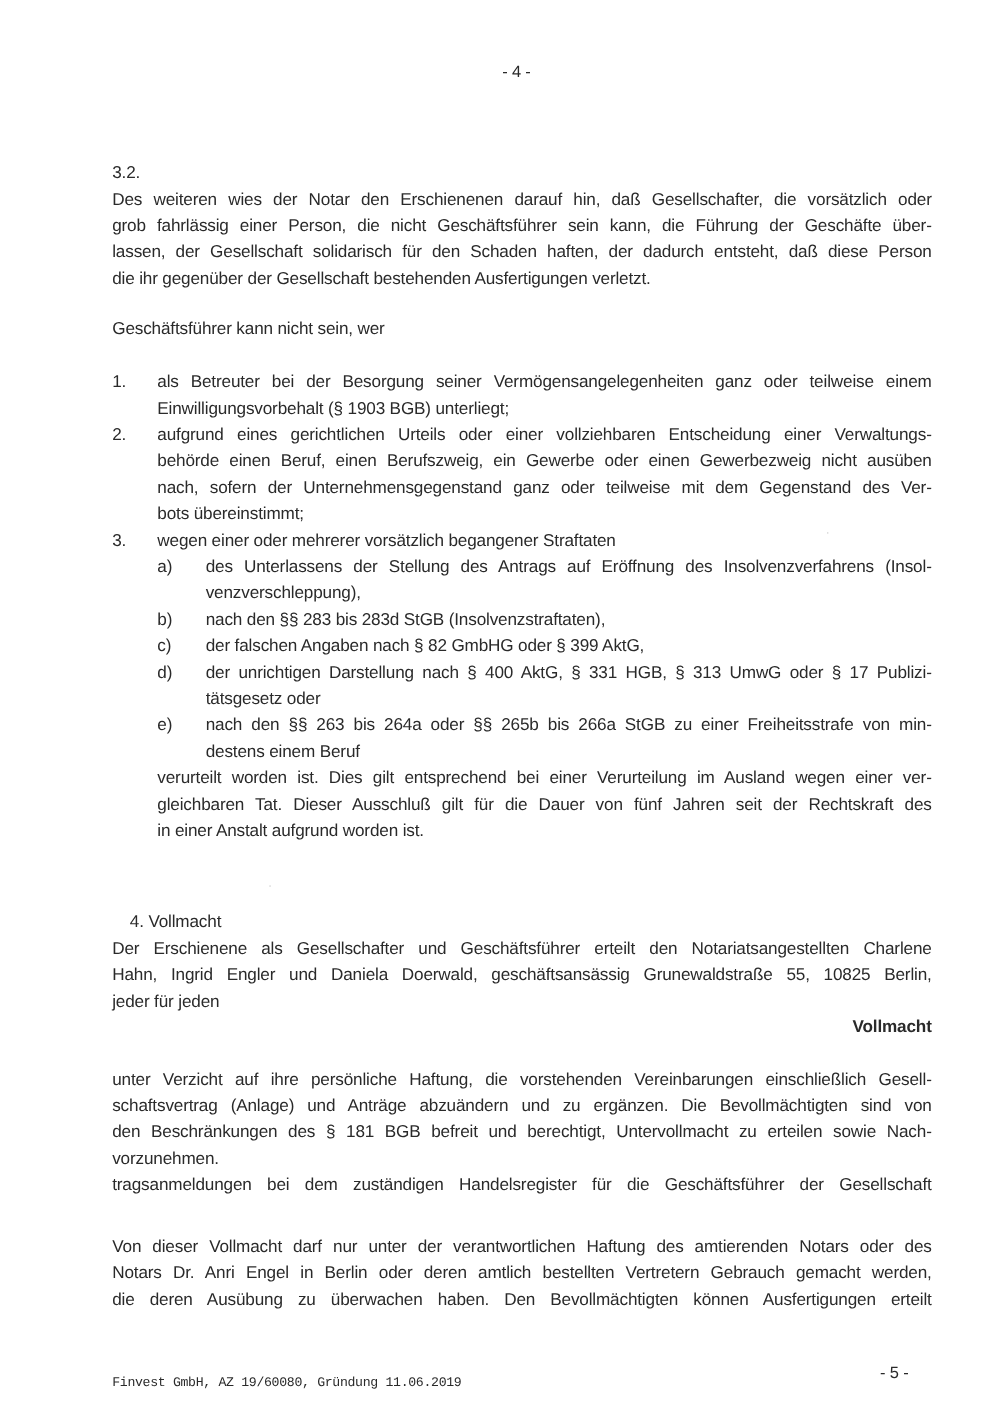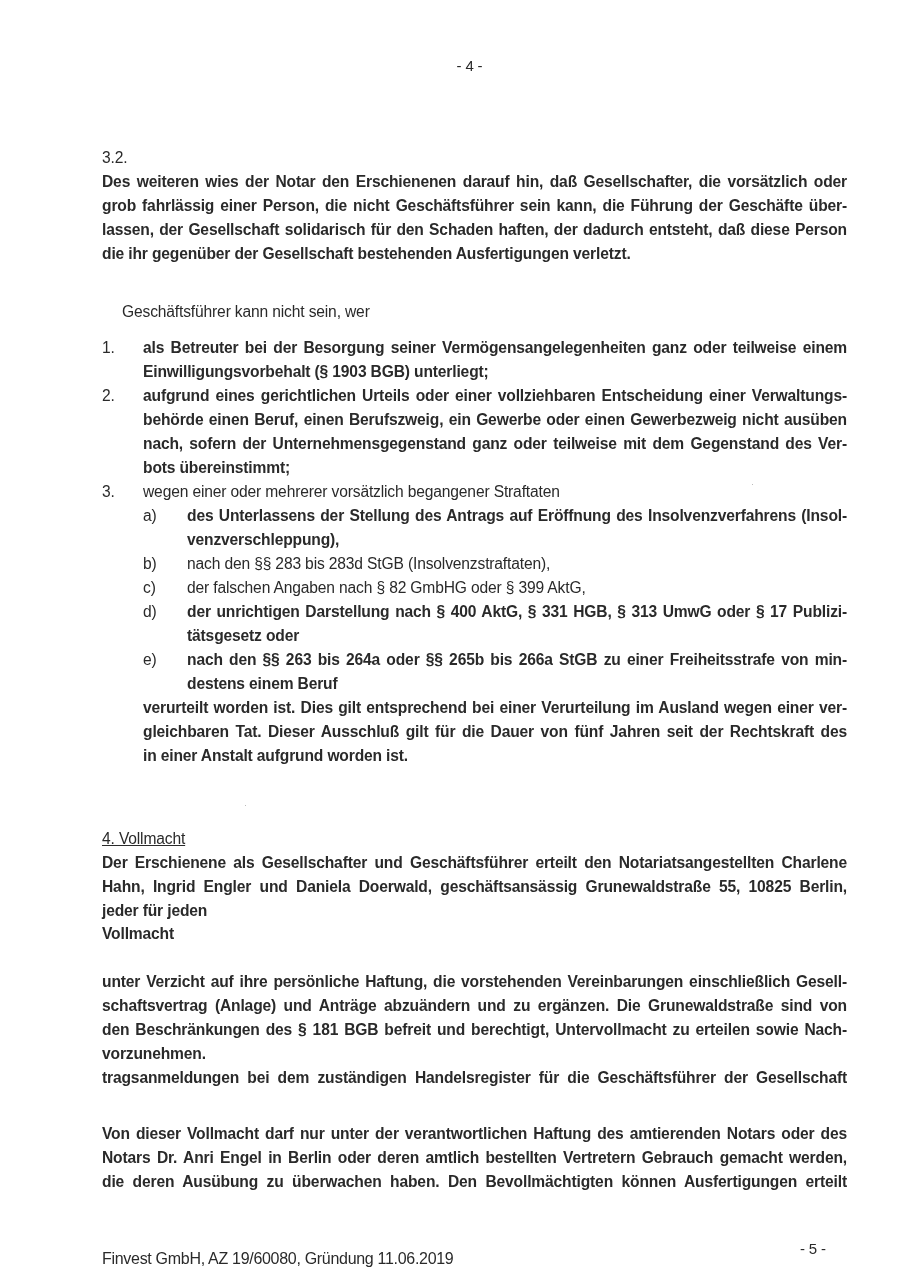--- a/index.html
+++ b/index.html
@@ -39,21 +39,20 @@
       line-height: 24px;
     }
     .justify {
       text-align: justify;
       text-align-last: left;
     }
     .justify .jline {
       display: block;
       text-align: justify;
       text-align-last: justify;
-      font-weight: bold;
     }
     .justify .jline.last {
       text-align-last: left;
     }
     .section-number {
       position: absolute;
       left: 102px;
       top: 146px;
       line-height: 24px;
     }
@@ -76,38 +75,39 @@
       position: relative;
       padding-left: 44px;
       line-height: 24px;
     }
     .sub-item .marker {
       position: absolute;
       left: 0;
       top: 0;
     }
     .underlined {
-      text-decoration: underline;
+      margin-left: 16px;
     }
     .centered-bold {
       position: absolute;
       left: 102px;
       width: 745px;
-      text-align: left;
+      text-align: right;
       font-weight: bold;
       top: 922px;
       line-height: 24px;
       padding-left: 0;
     }
     .footer-left {
       position: absolute;
       left: 102px;
       top: 1250px;
-      font-size: 16px;
+      font-size: 12px;
       letter-spacing: -0.3px;
+      font-family: Liberation Mono, monospace;
     }
     .footer-right {
       position: absolute;
       left: 800px;
       top: 1240px;
       font-size: 15px;
     }
     .speck {
       position: absolute;
       width: 1px; height: 1px;
@@ -123,21 +123,21 @@
 
   <div class="section-number">3.2.</div>
 
   <div class="body-text justify" style="top:170px;">
     <span class="jline">Des weiteren wies der Notar den Erschienenen darauf hin, daß Gesellschafter, die vorsätzlich oder</span>
     <span class="jline">grob fahrlässig einer Person, die nicht Geschäftsführer sein kann, die Führung der Geschäfte über-</span>
     <span class="jline">lassen, der Gesellschaft solidarisch für den Schaden haften, der dadurch entsteht, daß diese Person</span>
     <span class="jline last">die ihr gegenüber der Gesellschaft bestehenden Ausfertigungen verletzt.</span>
   </div>
 
-  <div class="body-text" style="top:300px;margin-left:20px;">Geschäftsführer kann nicht sein, wer</div>
+  <div class="body-text" style="top:288px;">Geschäftsführer kann nicht sein, wer</div>
 
   <div class="list" style="top:336px;">
 
     <div class="list-item justify">
       <span class="marker">1.</span>
       <span class="jline">als Betreuter bei der Besorgung seiner Vermögensangelegenheiten ganz oder teilweise einem</span>
       <span class="jline last">Einwilligungsvorbehalt (§ 1903 BGB) unterliegt;</span>
     </div>
 
     <div class="list-item justify">
@@ -193,21 +193,21 @@
   <div class="body-text justify" style="top:851px;">
     <span class="jline">Der Erschienene als Gesellschafter und Geschäftsführer erteilt den Notariatsangestellten Charlene</span>
     <span class="jline">Hahn, Ingrid Engler und Daniela Doerwald, geschäftsansässig Grunewaldstraße 55, 10825 Berlin,</span>
     <span class="jline last">jeder für jeden</span>
   </div>
 
   <div class="centered-bold">Vollmacht</div>
 
   <div class="body-text justify" style="top:970px;">
     <span class="jline">unter Verzicht auf ihre persönliche Haftung, die vorstehenden Vereinbarungen einschließlich Gesell-</span>
-    <span class="jline">schaftsvertrag (Anlage) und Anträge abzuändern und zu ergänzen. Die Grunewaldstraße sind von</span>
+    <span class="jline">schaftsvertrag (Anlage) und Anträge abzuändern und zu ergänzen. Die Bevollmächtigten sind von</span>
     <span class="jline">den Beschränkungen des § 181 BGB befreit und berechtigt, Untervollmacht zu erteilen sowie Nach-</span>
     <span class="jline last">vorzunehmen.</span>
     <span class="jline">tragsanmeldungen bei dem zuständigen Handelsregister für die Geschäftsführer der Gesellschaft</span>
   </div>
 
   <div class="body-text justify" style="top:1122px;">
     <span class="jline">Von dieser Vollmacht darf nur unter der verantwortlichen Haftung des amtierenden Notars oder des</span>
     <span class="jline">Notars Dr. Anri Engel in Berlin oder deren amtlich bestellten Vertretern Gebrauch gemacht werden,</span>
     <span class="jline">die deren Ausübung zu überwachen haben. Den Bevollmächtigten können Ausfertigungen erteilt</span>
   </div>

